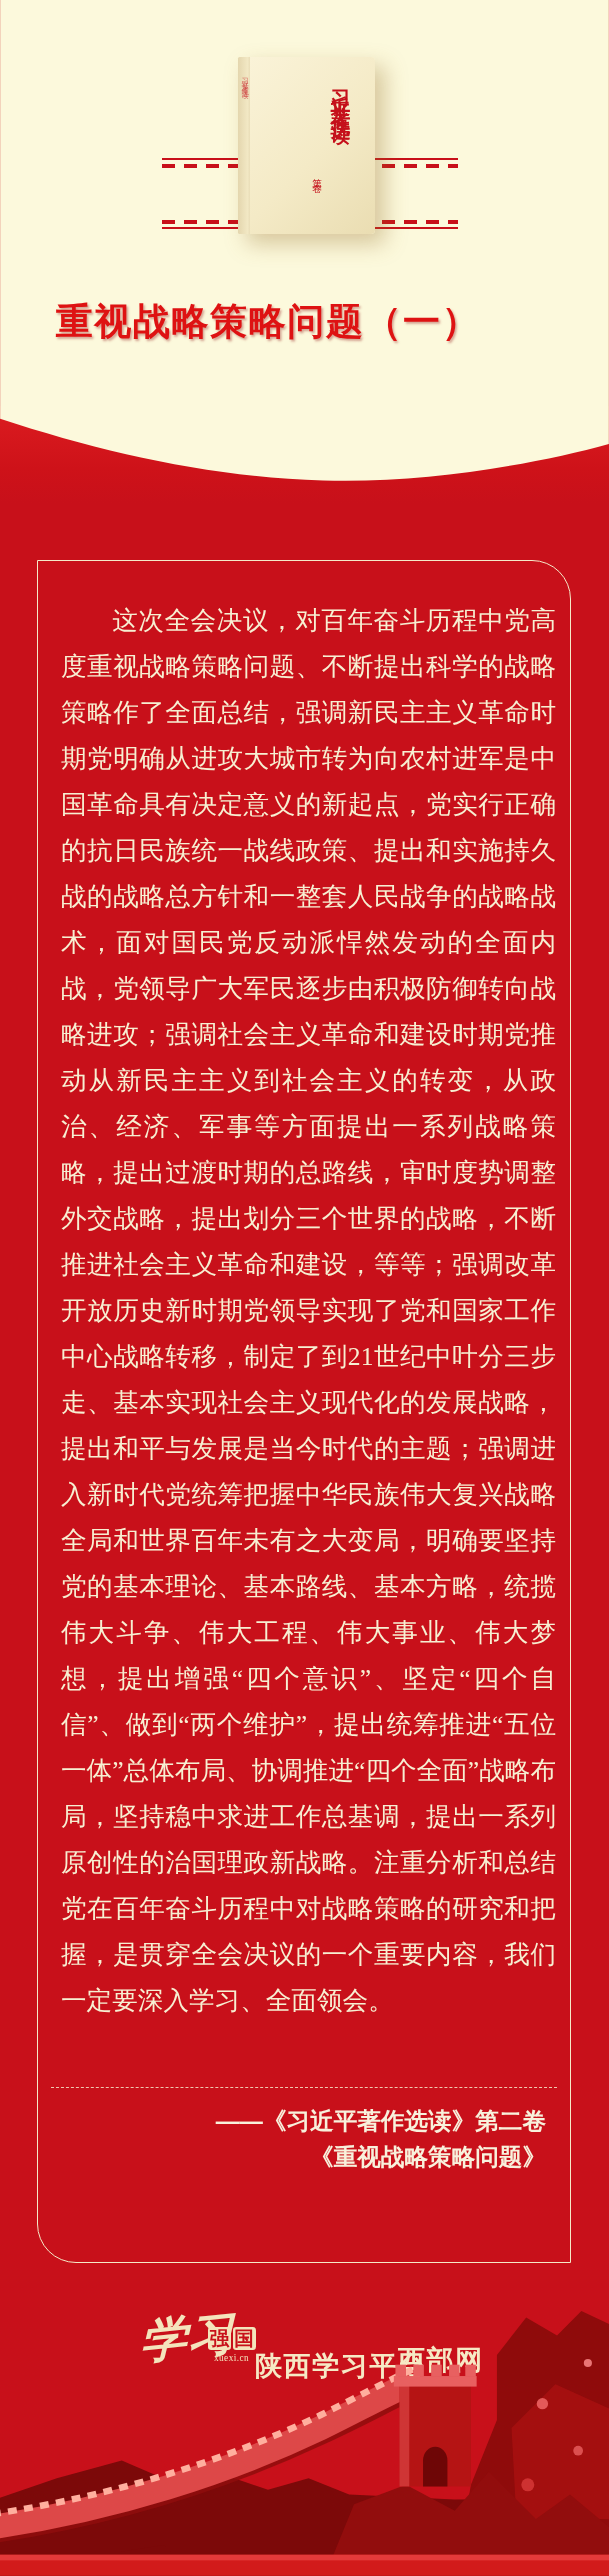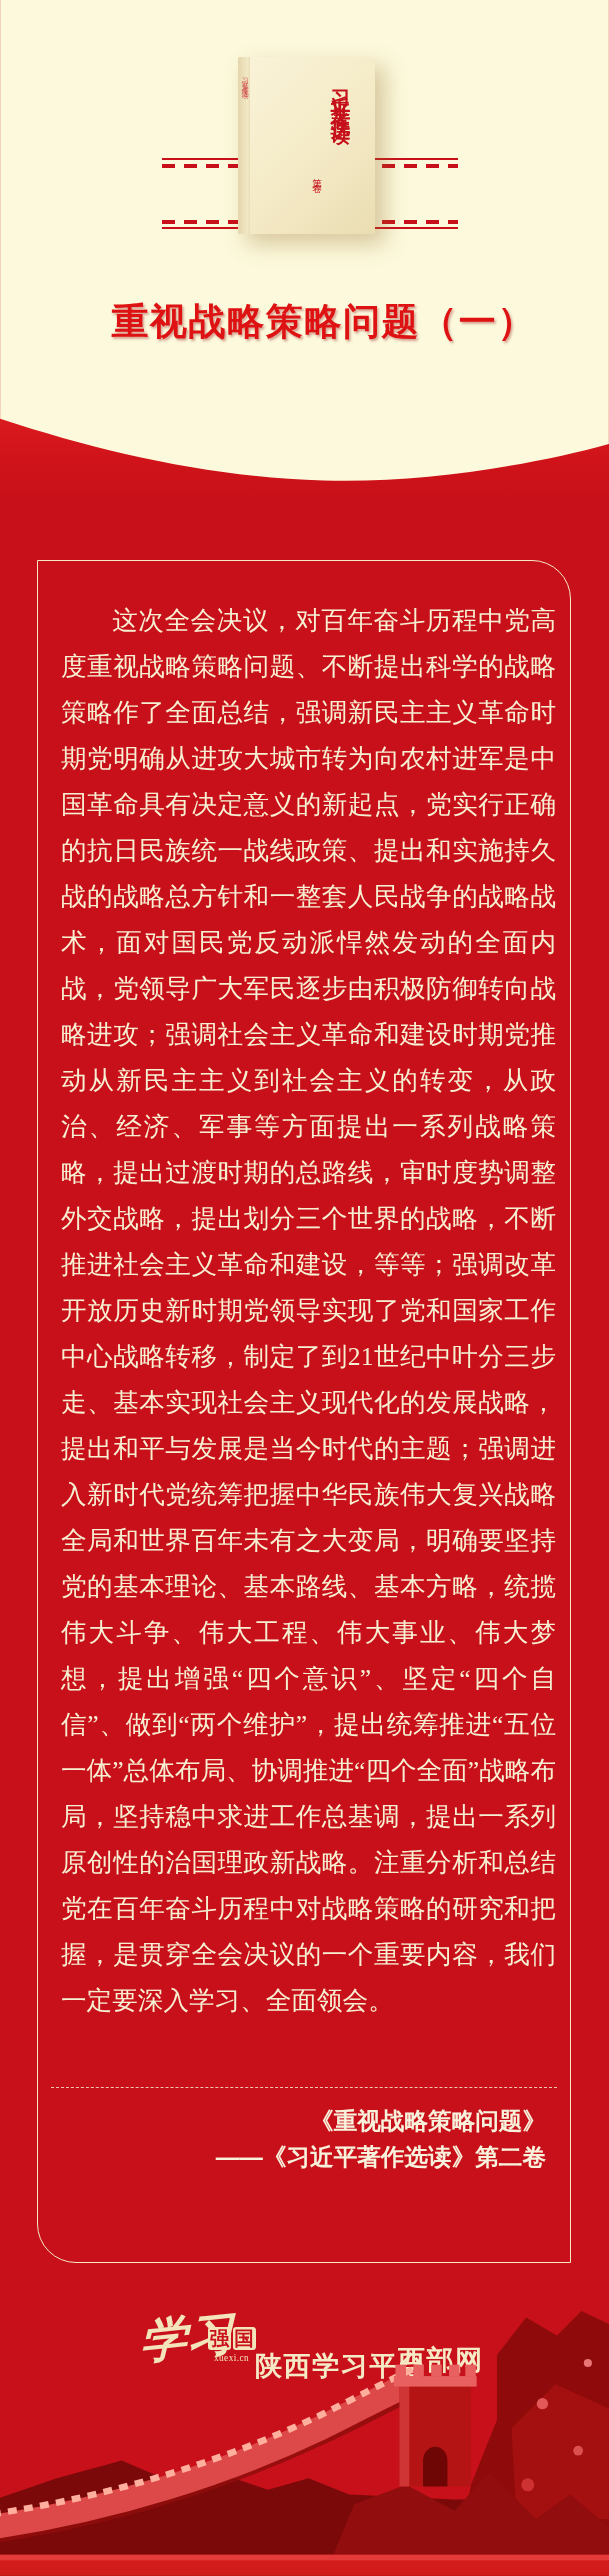--- a/index.html
+++ b/index.html
@@ -53,21 +53,21 @@
     font-size:19.5px;letter-spacing:5.7px;font-weight:600;color:#C5101B;
   }
   .book-volume{
     position:absolute;right:52px;top:114px;
     writing-mode:vertical-rl;text-orientation:upright;
     font-size:9.7px;letter-spacing:2.4px;color:#C5101B;
   }
   
   .page-title{
     position:absolute;left:0;top:297px;width:536px;margin:0;
-    text-align:right;
+    text-align:center;
     font-size:37px;font-weight:700;letter-spacing:1.6px;
     color:#DE1212;
     text-shadow:1.6px 2.4px 2.4px rgba(150,30,30,.4);
   }
   
   .quote-card{
     position:absolute;left:37px;top:560px;
     width:534px;height:1703px;
     border:1.6px solid #F5E9C8;
     border-radius:0 39px 0 39px;
@@ -149,22 +149,22 @@
       <span class="book-volume">第二卷</span>
     </div>
   </div>
 
   <h1 class="page-title">重视战略策略问题（一）</h1>
 
   <section class="quote-card">
     <p class="quote-text">这次全会决议，对百年奋斗历程中党高度重视战略策略问题、不断提出科学的战略策略作了全面总结，强调新民主主义革命时期党明确从进攻大城市转为向农村进军是中国革命具有决定意义的新起点，党实行正确的抗日民族统一战线政策、提出和实施持久战的战略总方针和一整套人民战争的战略战术，面对国民党反动派悍然发动的全面内战，党领导广大军民逐步由积极防御转向战略进攻；强调社会主义革命和建设时期党推动从新民主主义到社会主义的转变，从政治、经济、军事等方面提出一系列战略策略，提出过渡时期的总路线，审时度势调整外交战略，提出划分三个世界的战略，不断推进社会主义革命和建设，等等；强调改革开放历史新时期党领导实现了党和国家工作中心战略转移，制定了到21世纪中叶分三步走、基本实现社会主义现代化的发展战略，提出和平与发展是当今时代的主题；强调进入新时代党统筹把握中华民族伟大复兴战略全局和世界百年未有之大变局，明确要坚持党的基本理论、基本路线、基本方略，统揽伟大斗争、伟大工程、伟大事业、伟大梦想，提出增强“四个意识”、坚定“四个自信”、做到“两个维护”，提出统筹推进“五位一体”总体布局、协调推进“四个全面”战略布局，坚持稳中求进工作总基调，提出一系列原创性的治国理政新战略。注重分析和总结党在百年奋斗历程中对战略策略的研究和把握，是贯穿全会决议的一个重要内容，我们一定要深入学习、全面领会。</p>
     <div class="divider-dashed"></div>
     <div class="attribution">
+      <div>——《习近平著作选读》第二卷</div>
       <div>《重视战略策略问题》</div>
-      <div>——《习近平著作选读》第二卷</div>
     </div>
   </section>
 
   <span class="logo-calligraphy">学习</span>
   <span class="logo-blocks">
     <span class="logo-block">强</span>
     <span class="logo-block">国</span>
   </span>
   <span class="logo-domain">xuexi.cn</span>
   <span class="logo-platform">陕西学习平台</span>

